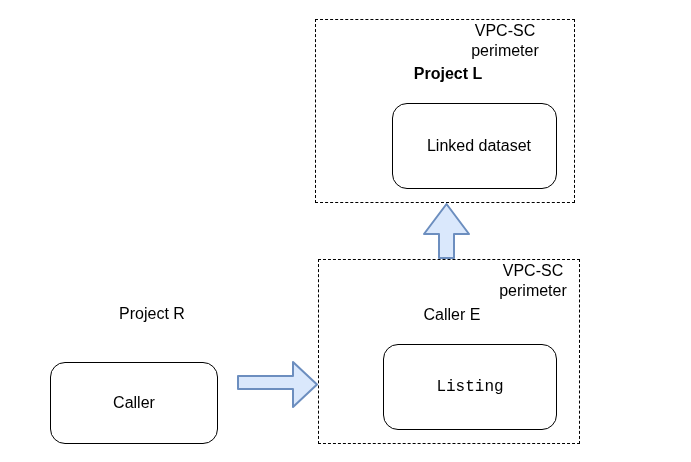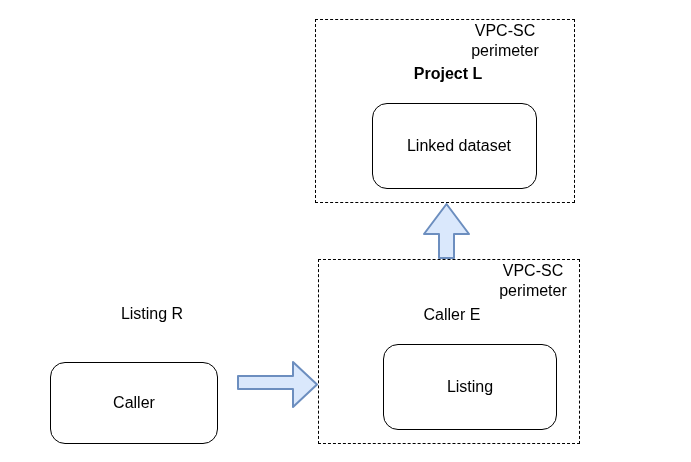--- a/index.html
+++ b/index.html
@@ -28,22 +28,22 @@
     background: #ffffff;
     border: 1.6px solid #000000;
     border-radius: 15px;
     box-sizing: border-box;
     display: flex;
     align-items: center;
     justify-content: center;
     font-size: 16px;
     color: #000000;
   }
-  .node-linked-dataset { left: 372px; top: 103px; width: 165px; height: 86px; padding-left: 9px; }
-  .node-listing        { left: 383px; top: 344px; width: 174px; height: 86px; }
+  .node-linked-dataset { left: 392px; top: 103px; width: 165px; height: 86px; padding-left: 9px; }
+  .node-listing        { left: 383px; top: 344px; width: 174px; height: 86px; font-family: Liberation Mono, monospace; }
   .node-caller         { left: 50px;  top: 346px; width: 168px; height: 82px; margin-top: 16px; }
   .label {
     position: absolute;
     font-size: 16px;
     line-height: 20px;
     color: #000000;
     text-align: center;
     white-space: pre-line;
     width: 130px;
   }
@@ -77,21 +77,21 @@
   </div>
 
   <div class="perimeter-box perimeter-bottom"></div>
   <div class="label perimeter-title-bottom">VPC-SC
 perimeter</div>
   <div class="label project-e">Caller E</div>
   <div class="node node-listing">
     <span>Listing</span>
   </div>
 
-  <div class="label project-r">Listing R</div>
+  <div class="label project-r">Project R</div>
   <div class="node node-caller">
     <span>Caller</span>
   </div>
 
   <svg class="arrow-layer" viewBox="0 0 691 462" xmlns="http://www.w3.org/2000/svg">
     <polygon points="238,376 293,376 293,362 317,384.5 293,407 293,389 238,389" fill="#dae8fc" stroke="#6c8ebf"></polygon>
     <polygon points="446.5,204 469,234 454,234 454,258 439,258 439,234 424,234" fill="#dae8fc" stroke="#6c8ebf"></polygon>
   </svg>
 
 </div>

